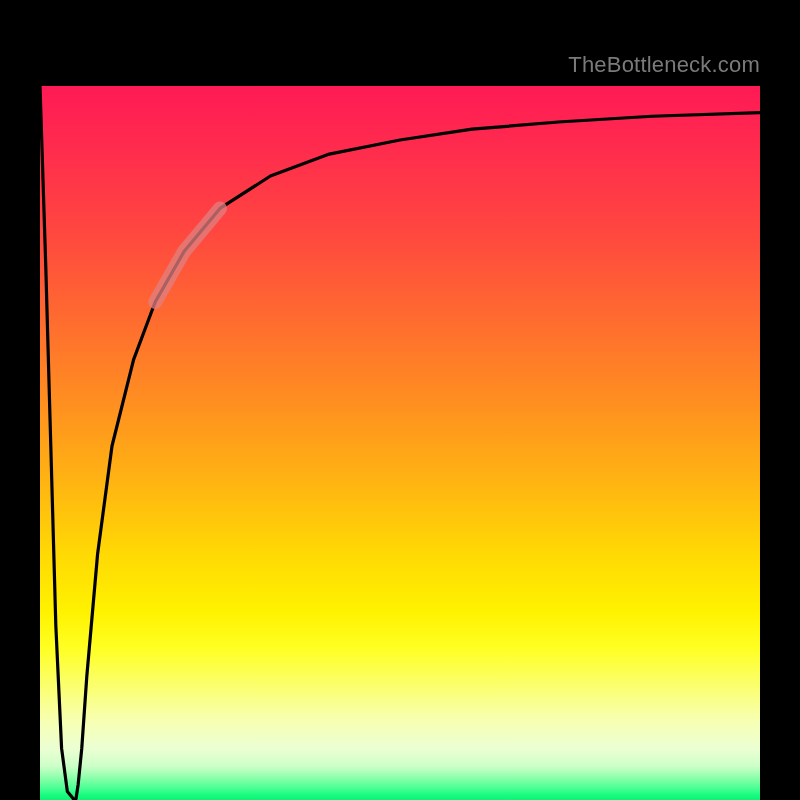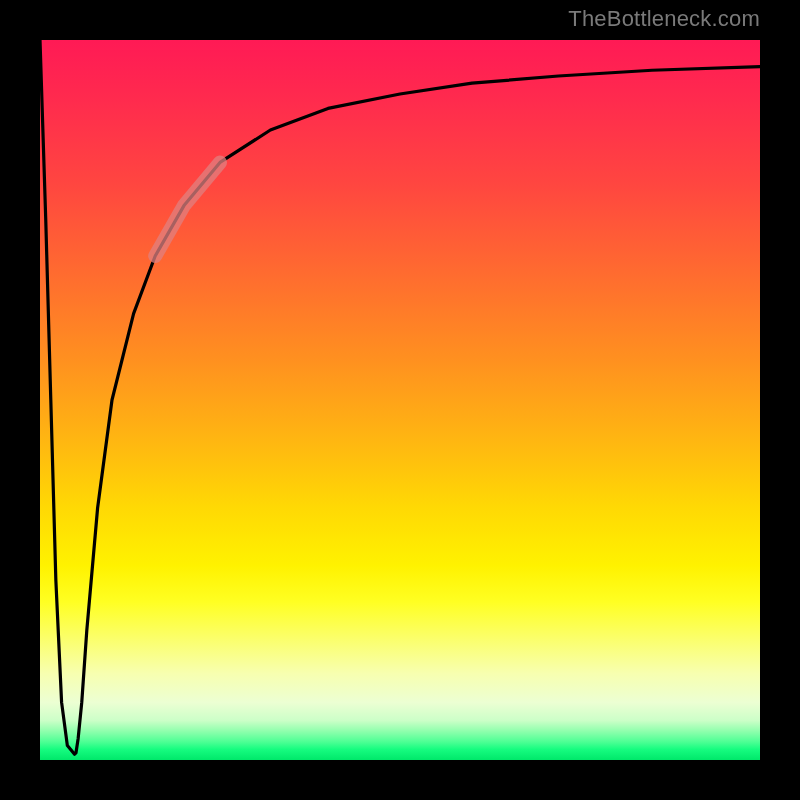--- a/index.html
+++ b/index.html
@@ -9,20 +9,21 @@
     height: 800px;
     overflow: hidden;
     background: #000;
     font-family: Arial, Helvetica, sans-serif;
   }
   .frame {
     position: relative;
     width: 800px;
     height: 670px;
     background: #000;
+    margin-top: 46px;
   }
   .plot-area {
     position: absolute;
     left: 40px;
     top: 40px;
     width: 720px;
     height: 720px;
     overflow: hidden;
   }
   .gradient-bg {

